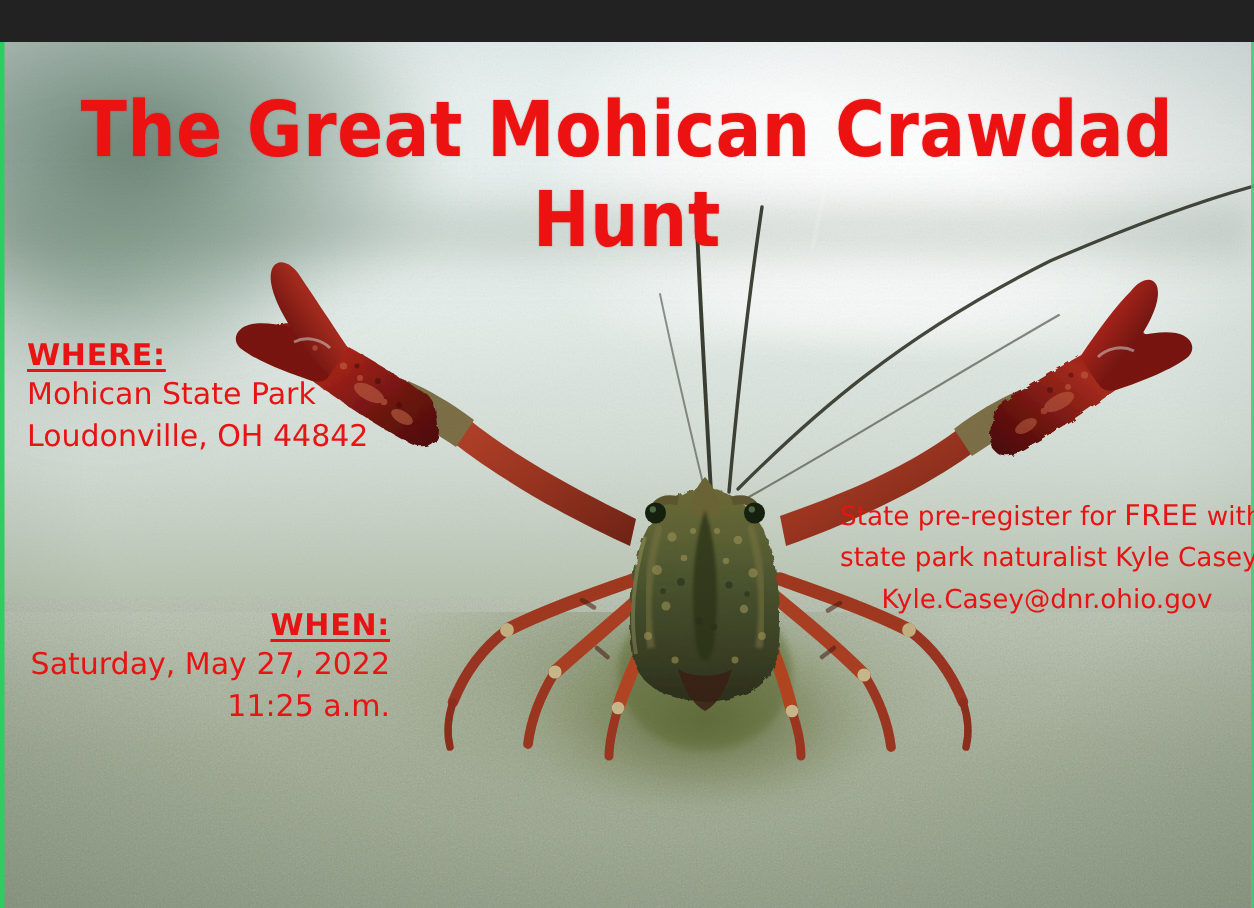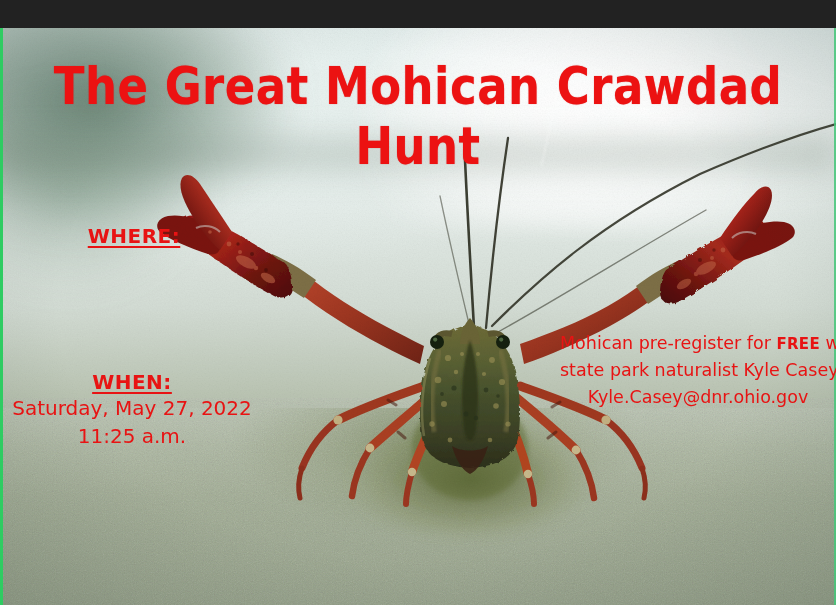--- a/index.html
+++ b/index.html
@@ -91,25 +91,25 @@
     transform:scaleY(1.14);transform-origin:center top;
   }
   .blk{font-family:"DejaVu Sans", sans-serif;}
   .hdg{
     font-size:20px;font-weight:700;letter-spacing:.5px;
     text-decoration:underline;text-underline-offset:3px;
     text-decoration-thickness:2px;
   }
   .ln{font-size:20px;line-height:1.42;white-space:nowrap;}
 
-  #where-block{left:18px;top:196px;width:232px;text-align:center;}
-  #when-block{left:4px;top:342px;width:256px;text-align:center;}
+  #where-block{left:18px;top:196px;width:232px;}
+  #when-block{left:4px;top:376px;width:256px;text-align:right;}
   #register-block{left:560px;top:302px;width:276px;text-align:center;}
   #register-block .ln{font-size:17.5px;line-height:1.55;}
-  .free{font-weight:700;font-size:15px;letter-spacing:.3px;}
+  .free{font-weight:400;font-size:19px;letter-spacing:.3px;}
   .eml{font-size:16.5px;}
 </style>
 </head>
 <body>
 
 <div id="poster">
 
   <div class="bg-base"></div>
   <div class="bg-haze-left"></div>
   <div class="bg-haze-left2"></div>
@@ -350,31 +350,33 @@
     </svg>
   </div>
   <div class="vignette"></div>
   <div class="edge-l"></div>
   <div class="edge-r"></div>
 
   <div id="title" class="txt">The Great Mohican Crawdad Hunt</div>
 
   <div id="where-block" class="txt">
     <div class="blk hdg">WHERE:</div>
+    <div class="blk ln">Mohican State Park</div>
+    <div class="blk ln">Loudonville, OH 44842</div>
   </div>
 
   <div id="when-block" class="txt">
     <div class="blk hdg">WHEN:</div>
     <div class="blk ln">Saturday, May 27, 2022</div>
     <div class="blk ln">11:25 a.m.</div>
   </div>
 
   <div id="register-block" class="txt">
     <div class="blk ln">
-      <span>Mohican pre-register for</span>
+      <span>State pre-register for</span>
       <span class="free">FREE</span>
       <span>with</span>
     </div>
     <div class="blk ln">state park naturalist Kyle Casey at:</div>
     <div class="blk ln eml">Kyle.Casey@dnr.ohio.gov</div>
   </div>
 
 </div>
 
 </body></html>

